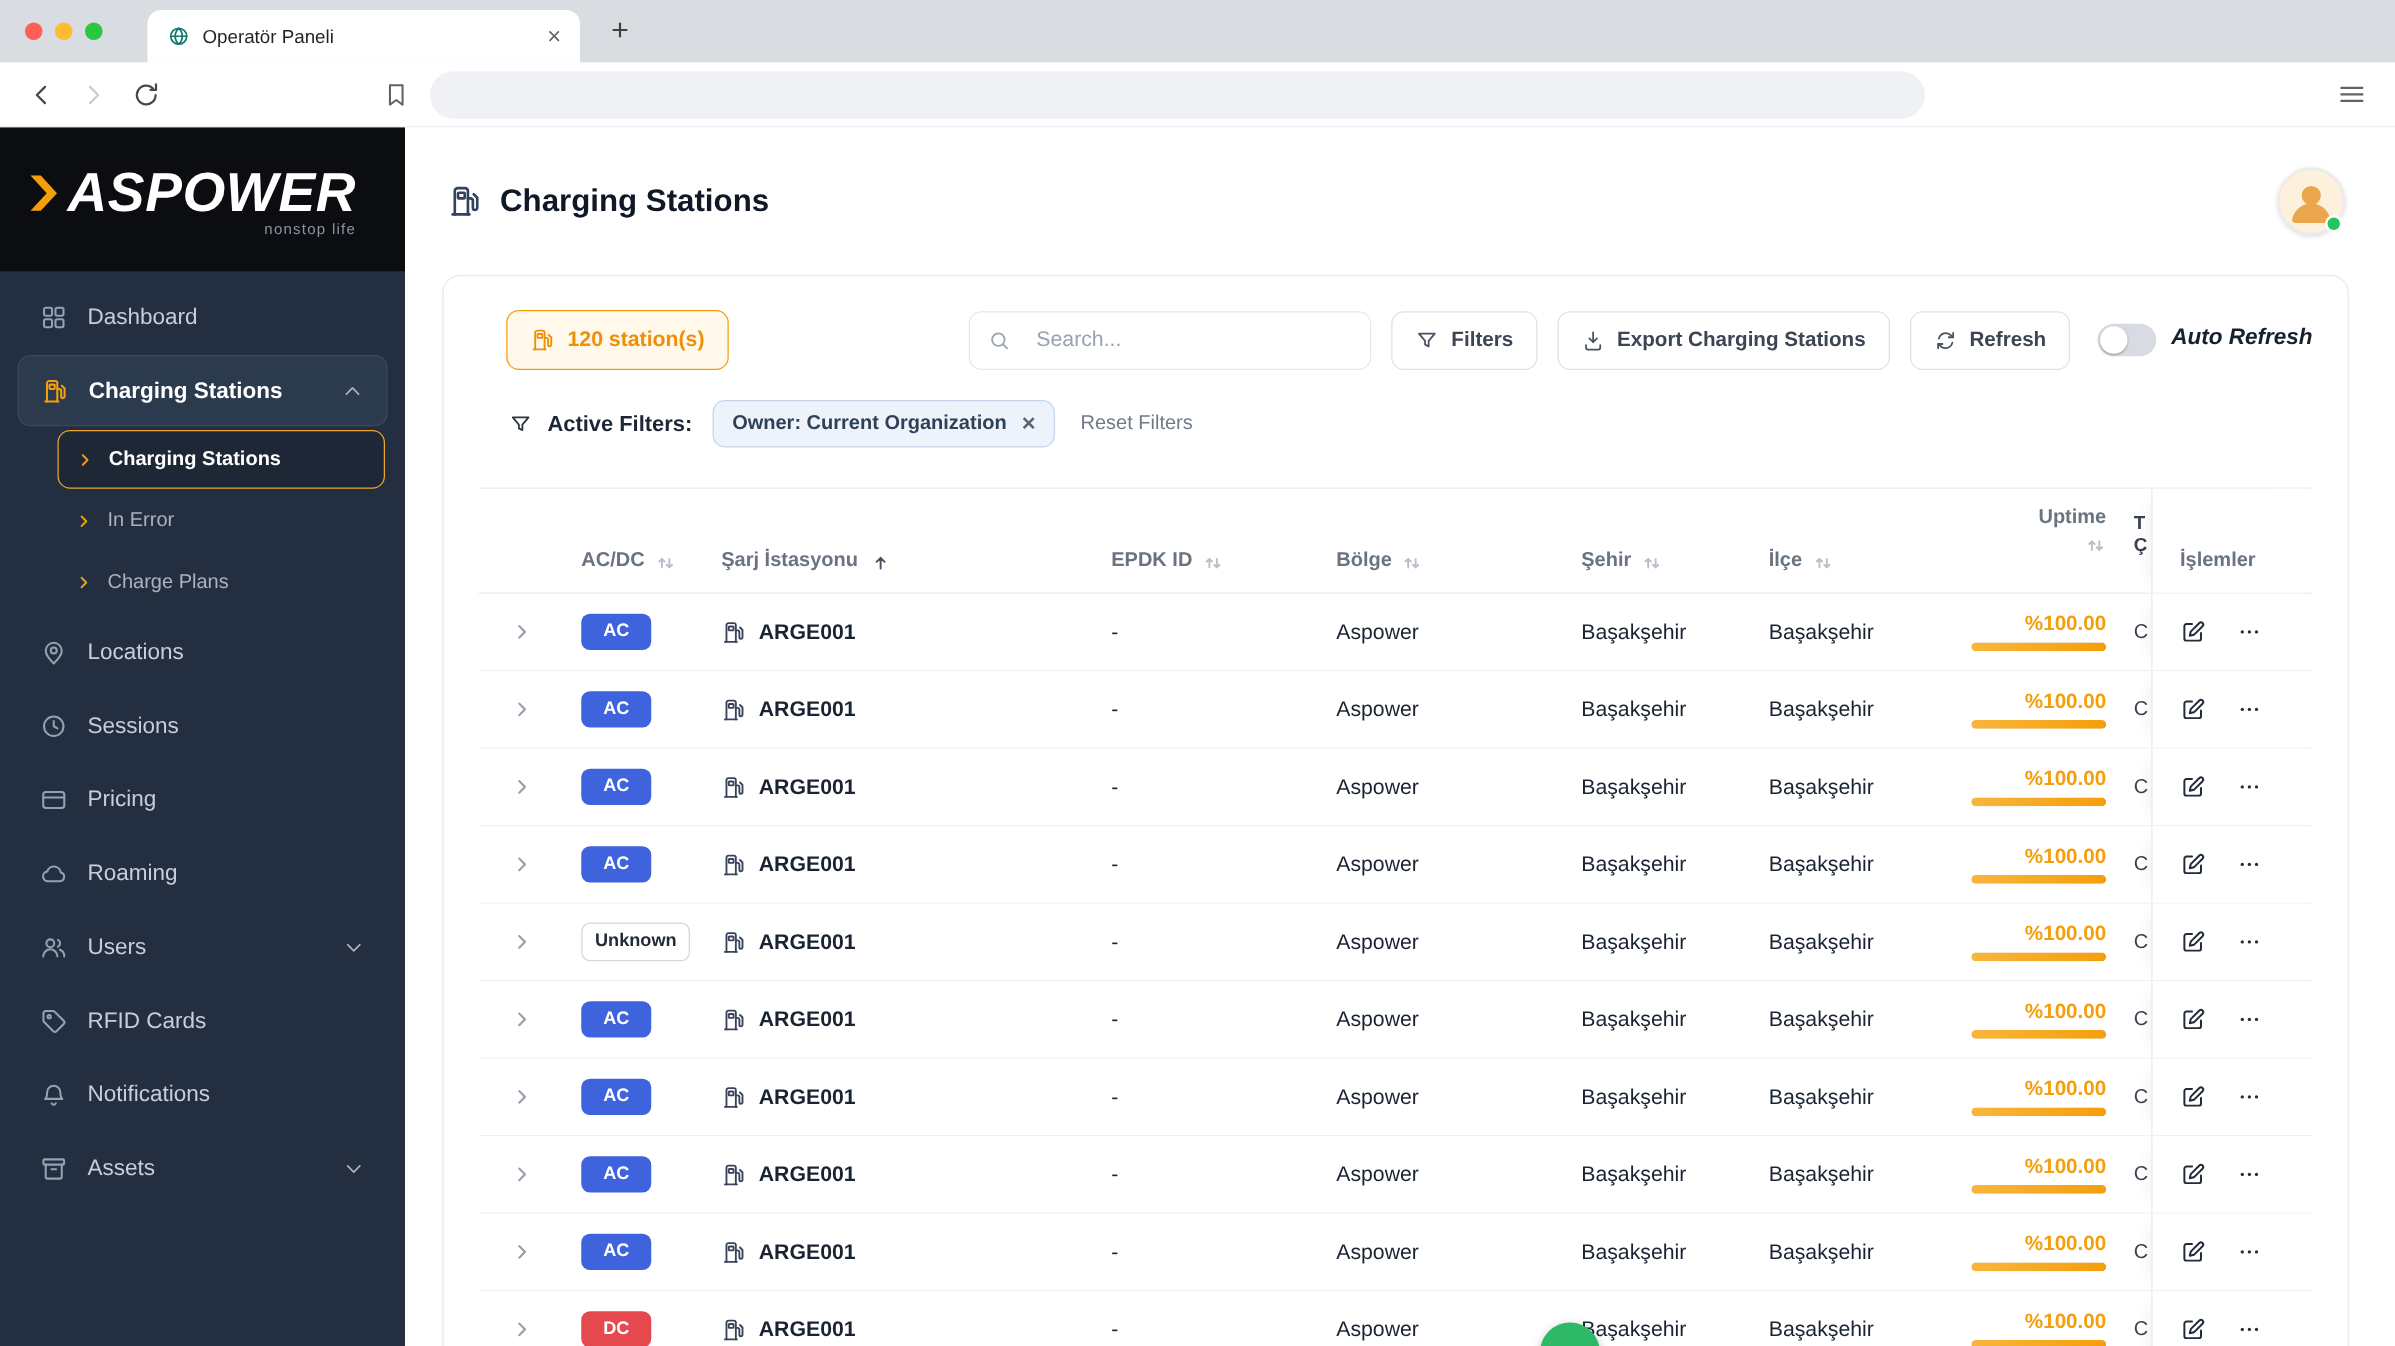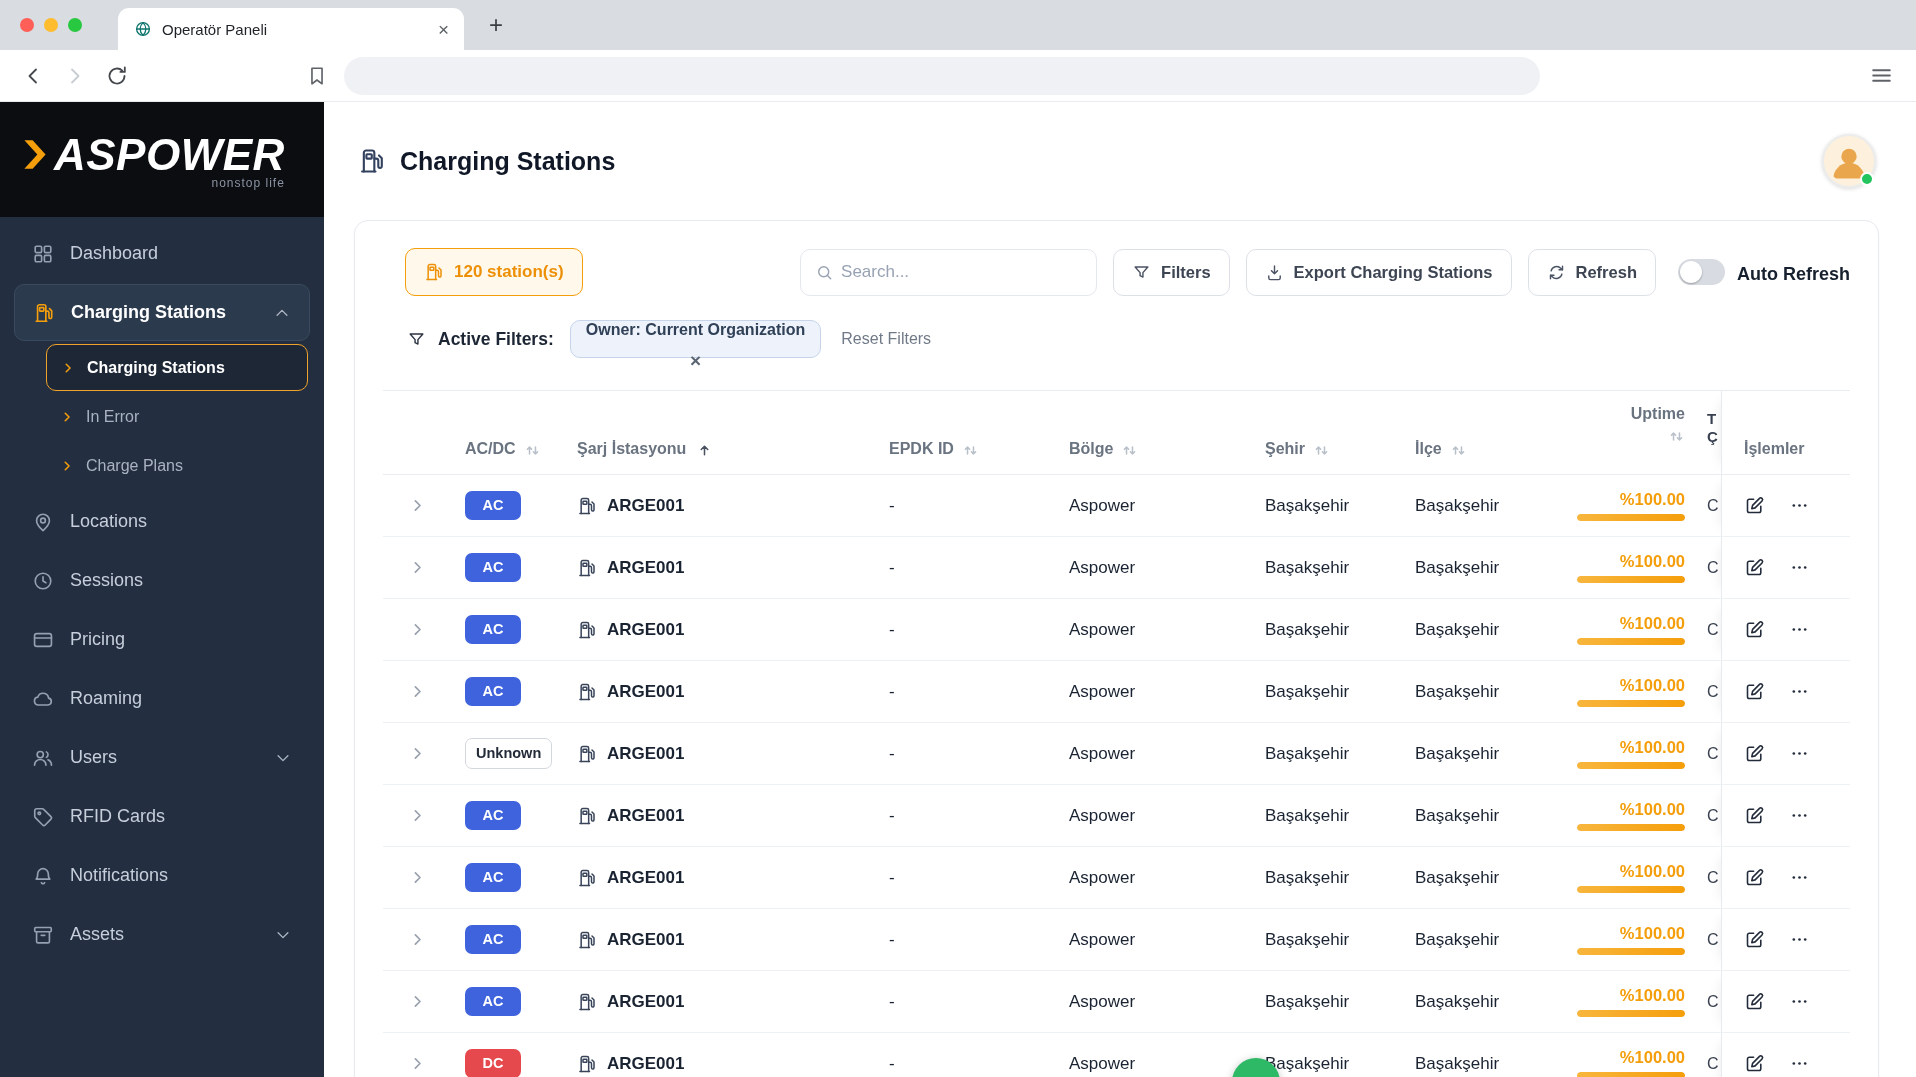--- a/index.html
+++ b/index.html
@@ -66,41 +66,41 @@
 
   
   .panel { margin: 0 37px 0 30px; background: #fff; border: 1px solid #e7eaee; border-radius: 14px;
     box-shadow: 0 1px 2px rgba(16,24,40,.05); padding: 27px 28px 0; }
   .toolbar { display: flex; align-items: center; gap: 16px; padding-left: 22px; }
   .count-badge { display: inline-flex; align-items: center; gap: 10px; height: 48px; padding: 0 18px;
     border: 1.5px solid #f59e0b; border-radius: 10px; background: #fff8eb; color: #ed9008;
     font-weight: 700; font-size: 17px; }
   .count-badge .icon { width: 20px; height: 20px; }
   .spacer { flex: 1; }
-  .search-box { width: 297px; height: 47px; border: 1px solid #e4e7ec; border-radius: 10px;
-    display: flex; align-items: center; gap: 7px; padding: 0 14px; }
+  .search-box { width: 322px; height: 47px; border: 1px solid #e4e7ec; border-radius: 10px;
+    display: flex; align-items: center; gap: 20px; padding: 0 14px; }
   .search-box .icon { width: 19px; height: 19px; color: #98a2b3; }
   .search-box input { border: none; outline: none; flex: 1; font-size: 17px; color: #344054;
     background: transparent; font-family: inherit; }
   .search-box input::placeholder { color: #98a2b3; }
   .btn { display: inline-flex; align-items: center; gap: 10px; height: 47px; padding: 0 18px;
     background: #fff; border: 1px solid #dde1e7; border-radius: 10px; font-size: 16.5px;
     font-weight: 600; color: #3d4553; font-family: inherit; cursor: default; }
   .btn .icon { width: 19px; height: 19px; color: #4a5263; }
-  .toggle-wrap { display: flex; align-items: flex-end; gap: 12px; margin-left: 6px; }
+  .toggle-wrap { display: flex; align-items: flex-start; gap: 12px; margin-left: 6px; font-style: italic; }
   .toggle { width: 47px; height: 26px; border-radius: 13px; background: #d8dce2; position: relative; }
   .knob { position: absolute; left: 2px; top: 2px; width: 22px; height: 22px; border-radius: 50%;
     background: #fff; box-shadow: 0 1px 2px rgba(0,0,0,.3); }
   .toggle-label { font-size: 18px; font-weight: 700; color: #16202e; }
 
   .filters-row { display: flex; align-items: center; gap: 12px; margin-top: 24px; padding-left: 24px; padding-bottom: 32px; }
   .funnel-sm { width: 19px; height: 19px; color: #2c3442; }
   .af-label { font-size: 17.5px; font-weight: 700; color: #1d2635; }
   .chip { display: inline-flex; align-items: center; gap: 12px; height: 38px; padding: 0 15px; margin-left: 4px;
-    background: #eef3fb; border: 1px solid #c6d4ea; border-radius: 10px; font-size: 16px; font-weight: 600; color: #2f4057; flex-direction: column; }
+    background: #eef3fb; border: 1px solid #c6d4ea; border-radius: 10px; font-size: 16px; font-weight: 600; color: #2f4057; }
   .chip-x { color: #5b6573; font-size: 19px; line-height: 1; }
   .reset { font-size: 16px; color: #707a87; margin-left: 8px; }
 
   
   .table-wrap { border-top: 1px solid #e9ecf0; }
   .thead, .tr { display: grid; grid-template-columns: 68px 112px 312px 180px 196px 150px 156px 146px 18px 124px; }
   .thead { height: 84px; border-bottom: 1px solid #e9ecf0; }
   .th { display: flex; align-items: flex-end; gap: 8px; padding: 0 0 16px 14px; height: 100%;
     font-size: 16px; font-weight: 600; color: #6a7380; }
   .th .sort { width: 17px; height: 17px; color: #b9c0c9; margin-bottom: -1px; }

